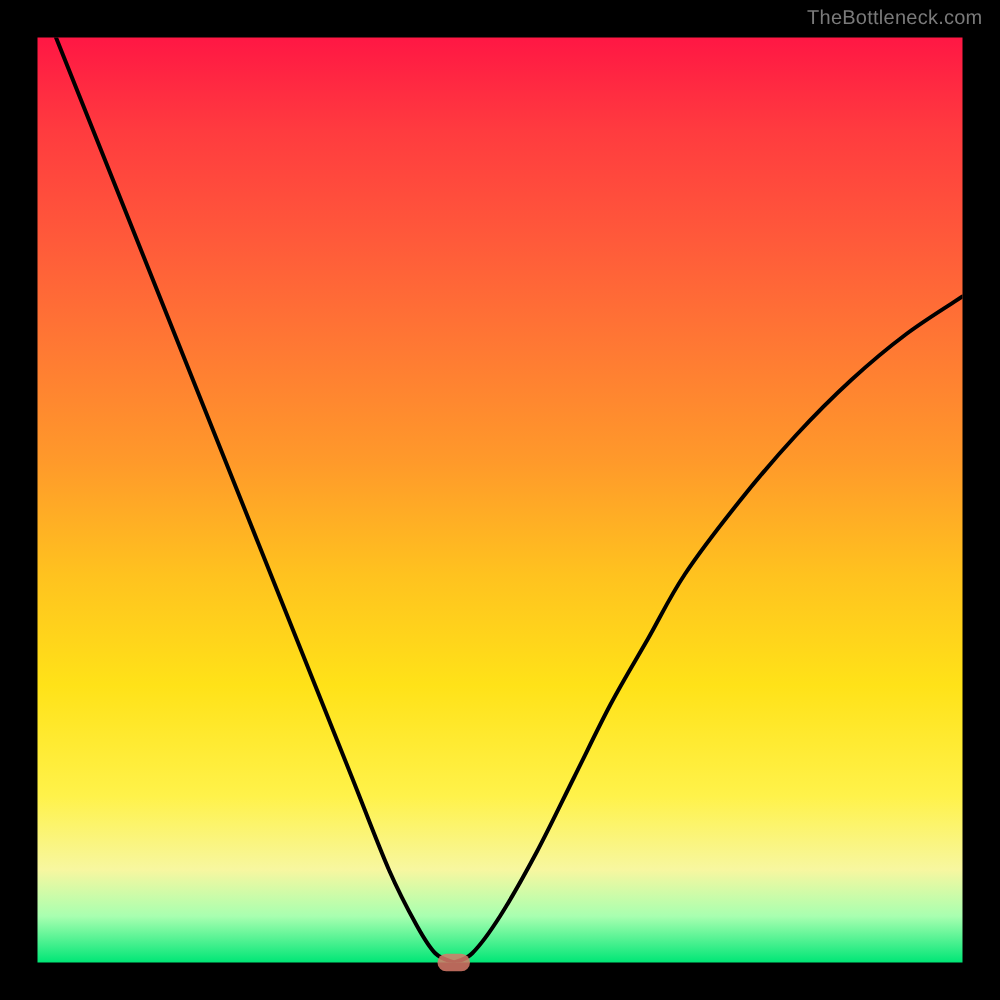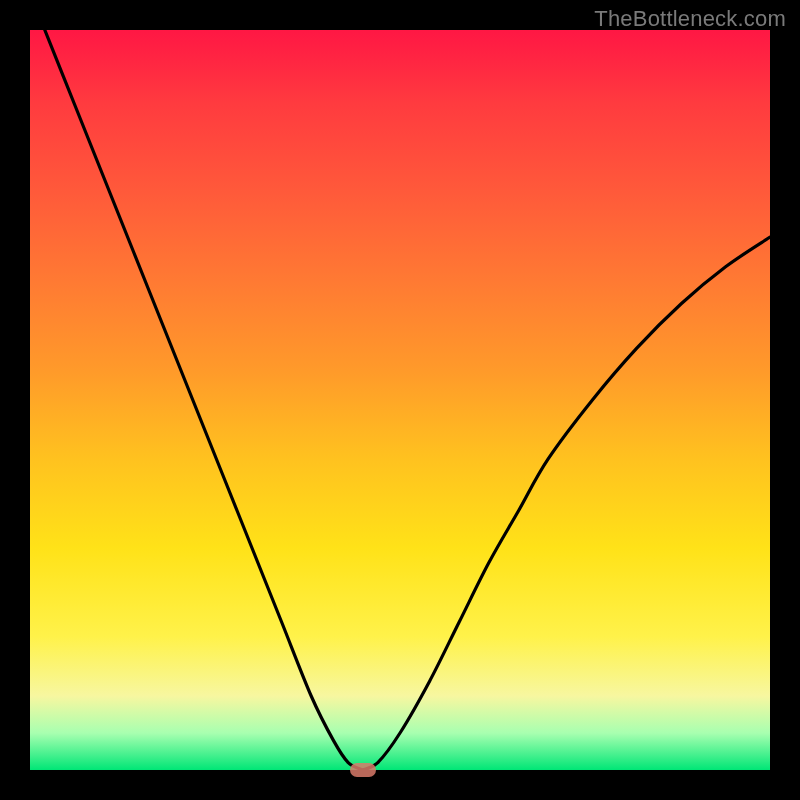--- a/index.html
+++ b/index.html
@@ -37,21 +37,21 @@
       #f7f7a0 90%,
       #a8ffb0 95%,
       #00e676 100%
     );
   }
   .watermark {
     position: absolute;
     top: 6px;
     right: 14px;
     color: #7a7a7a;
-    font-size: 22px;
+    font-size: 16px;
     font-weight: 500;
     letter-spacing: 0.2px;
     user-select: none;
   }
   .svg-layer {
     position: absolute;
     inset: 0;
     width: 100%;
     height: 100%;
   }

